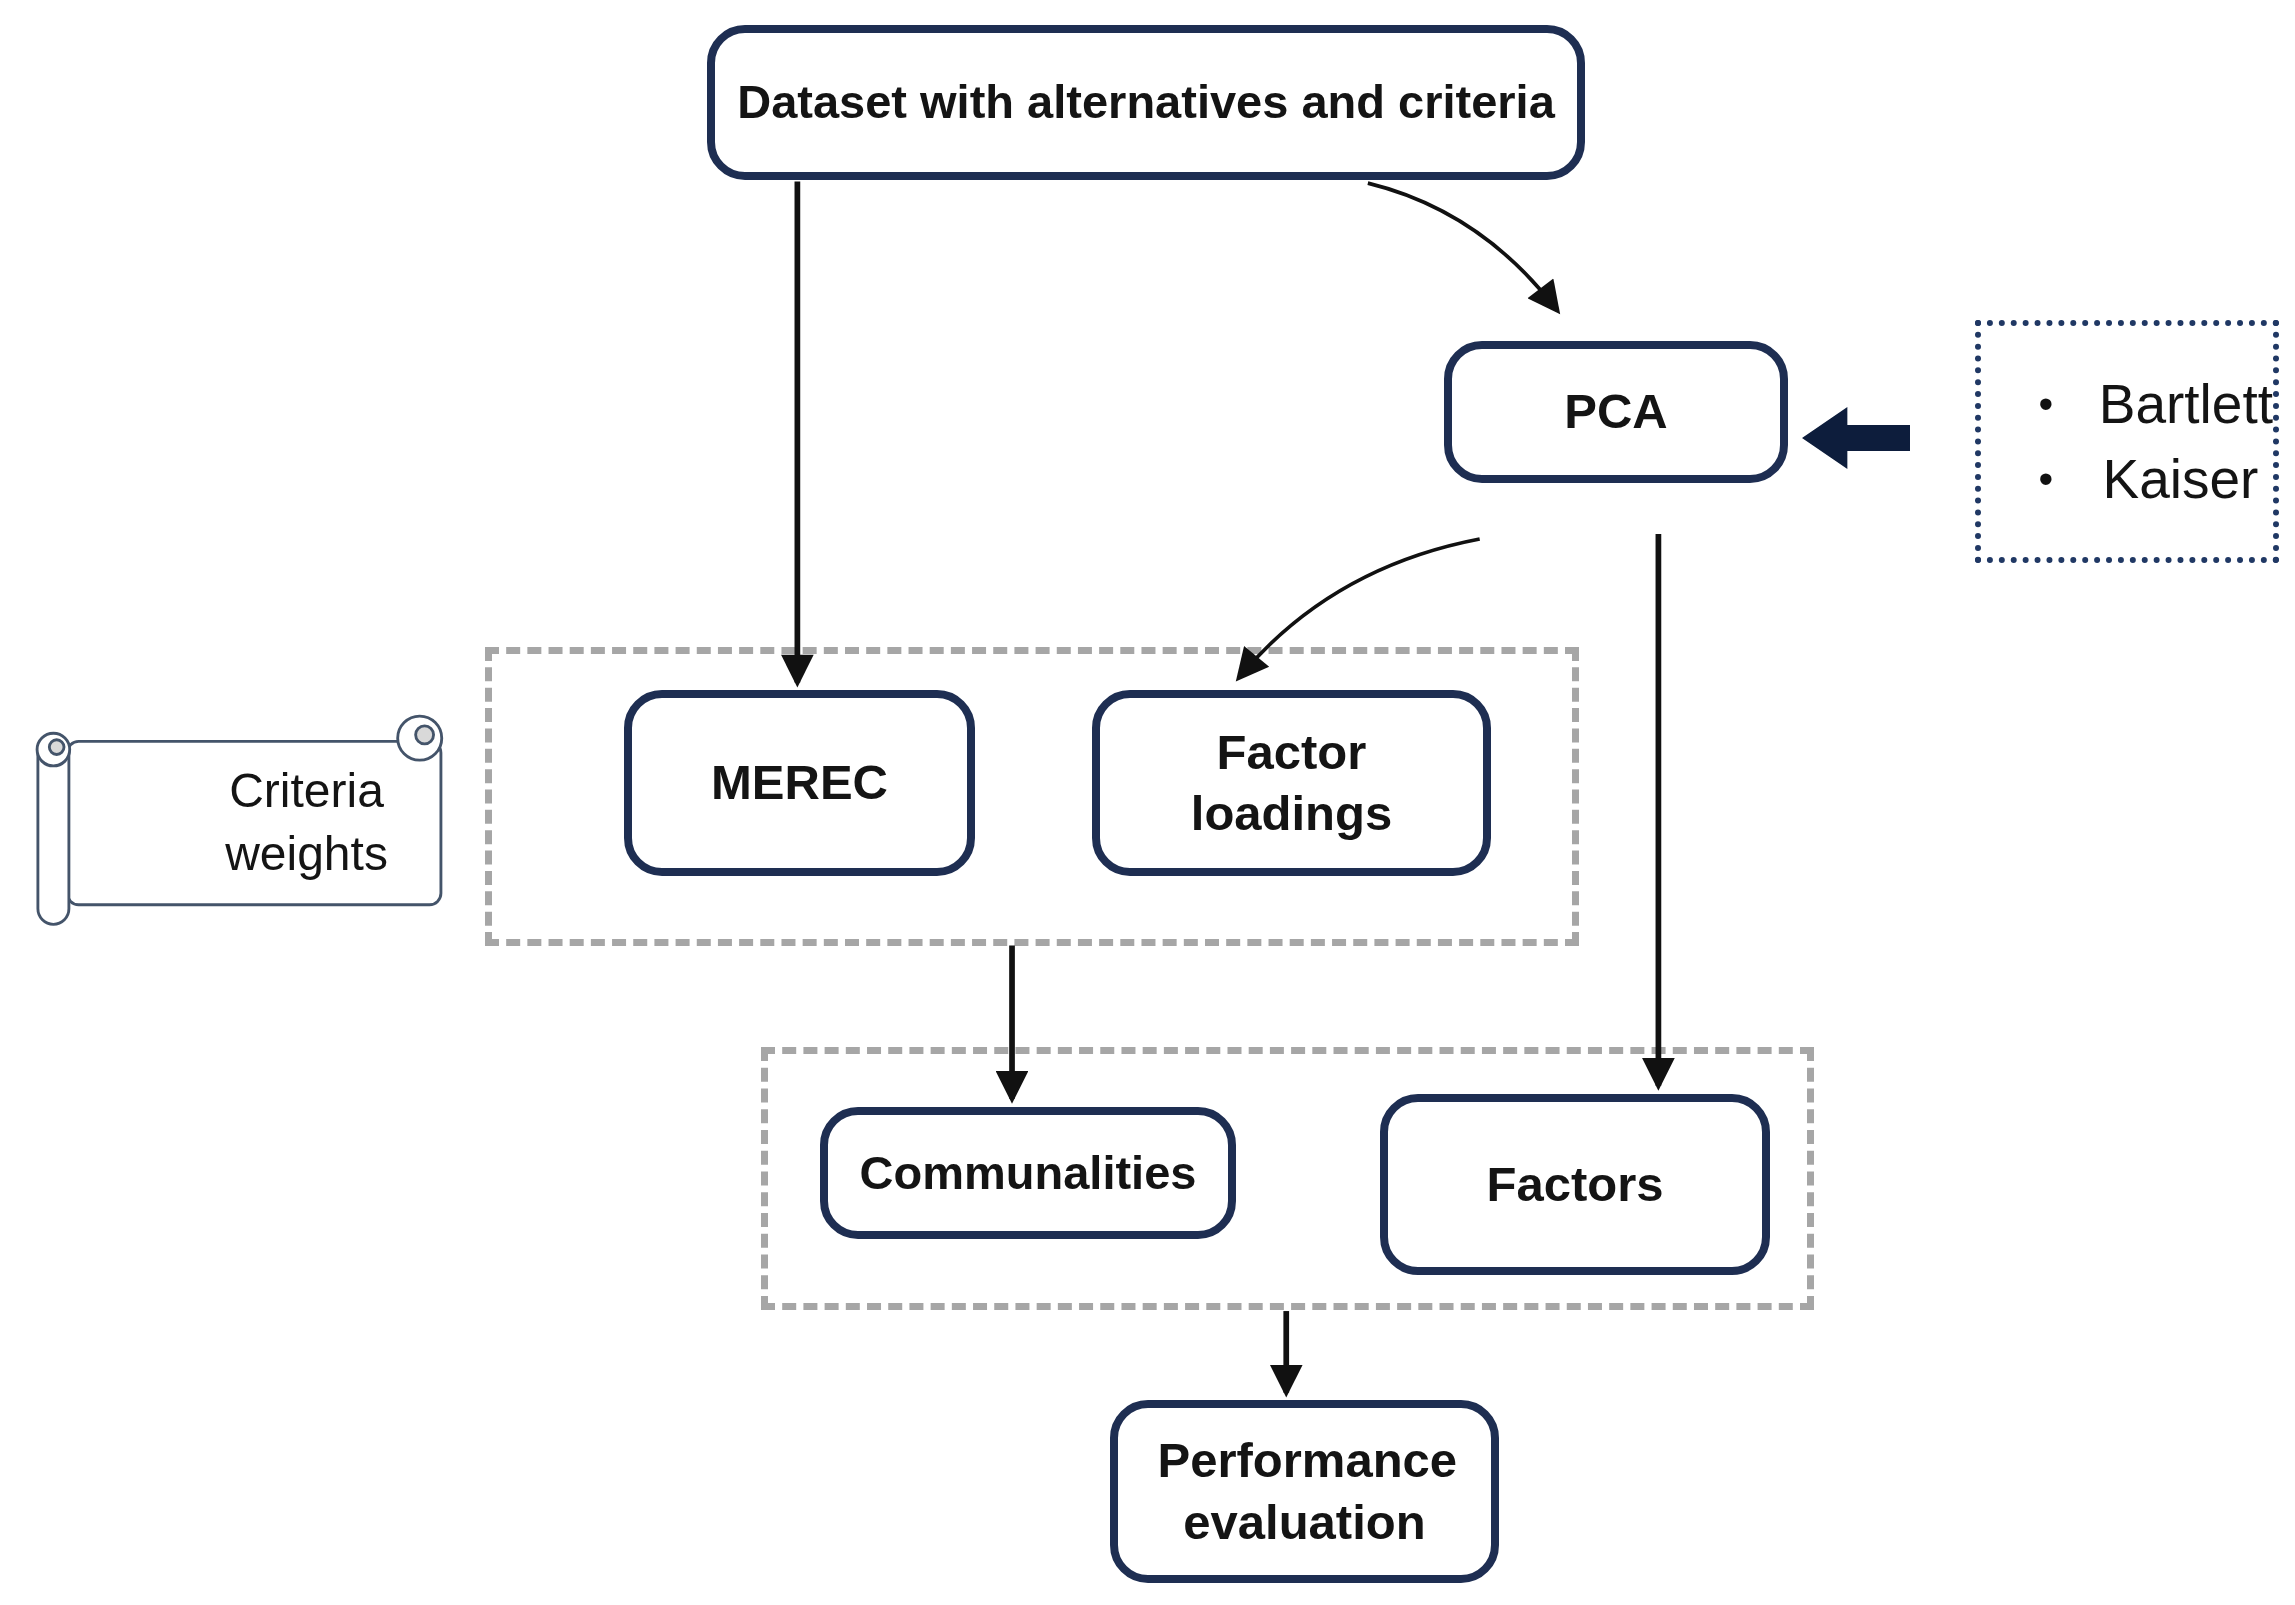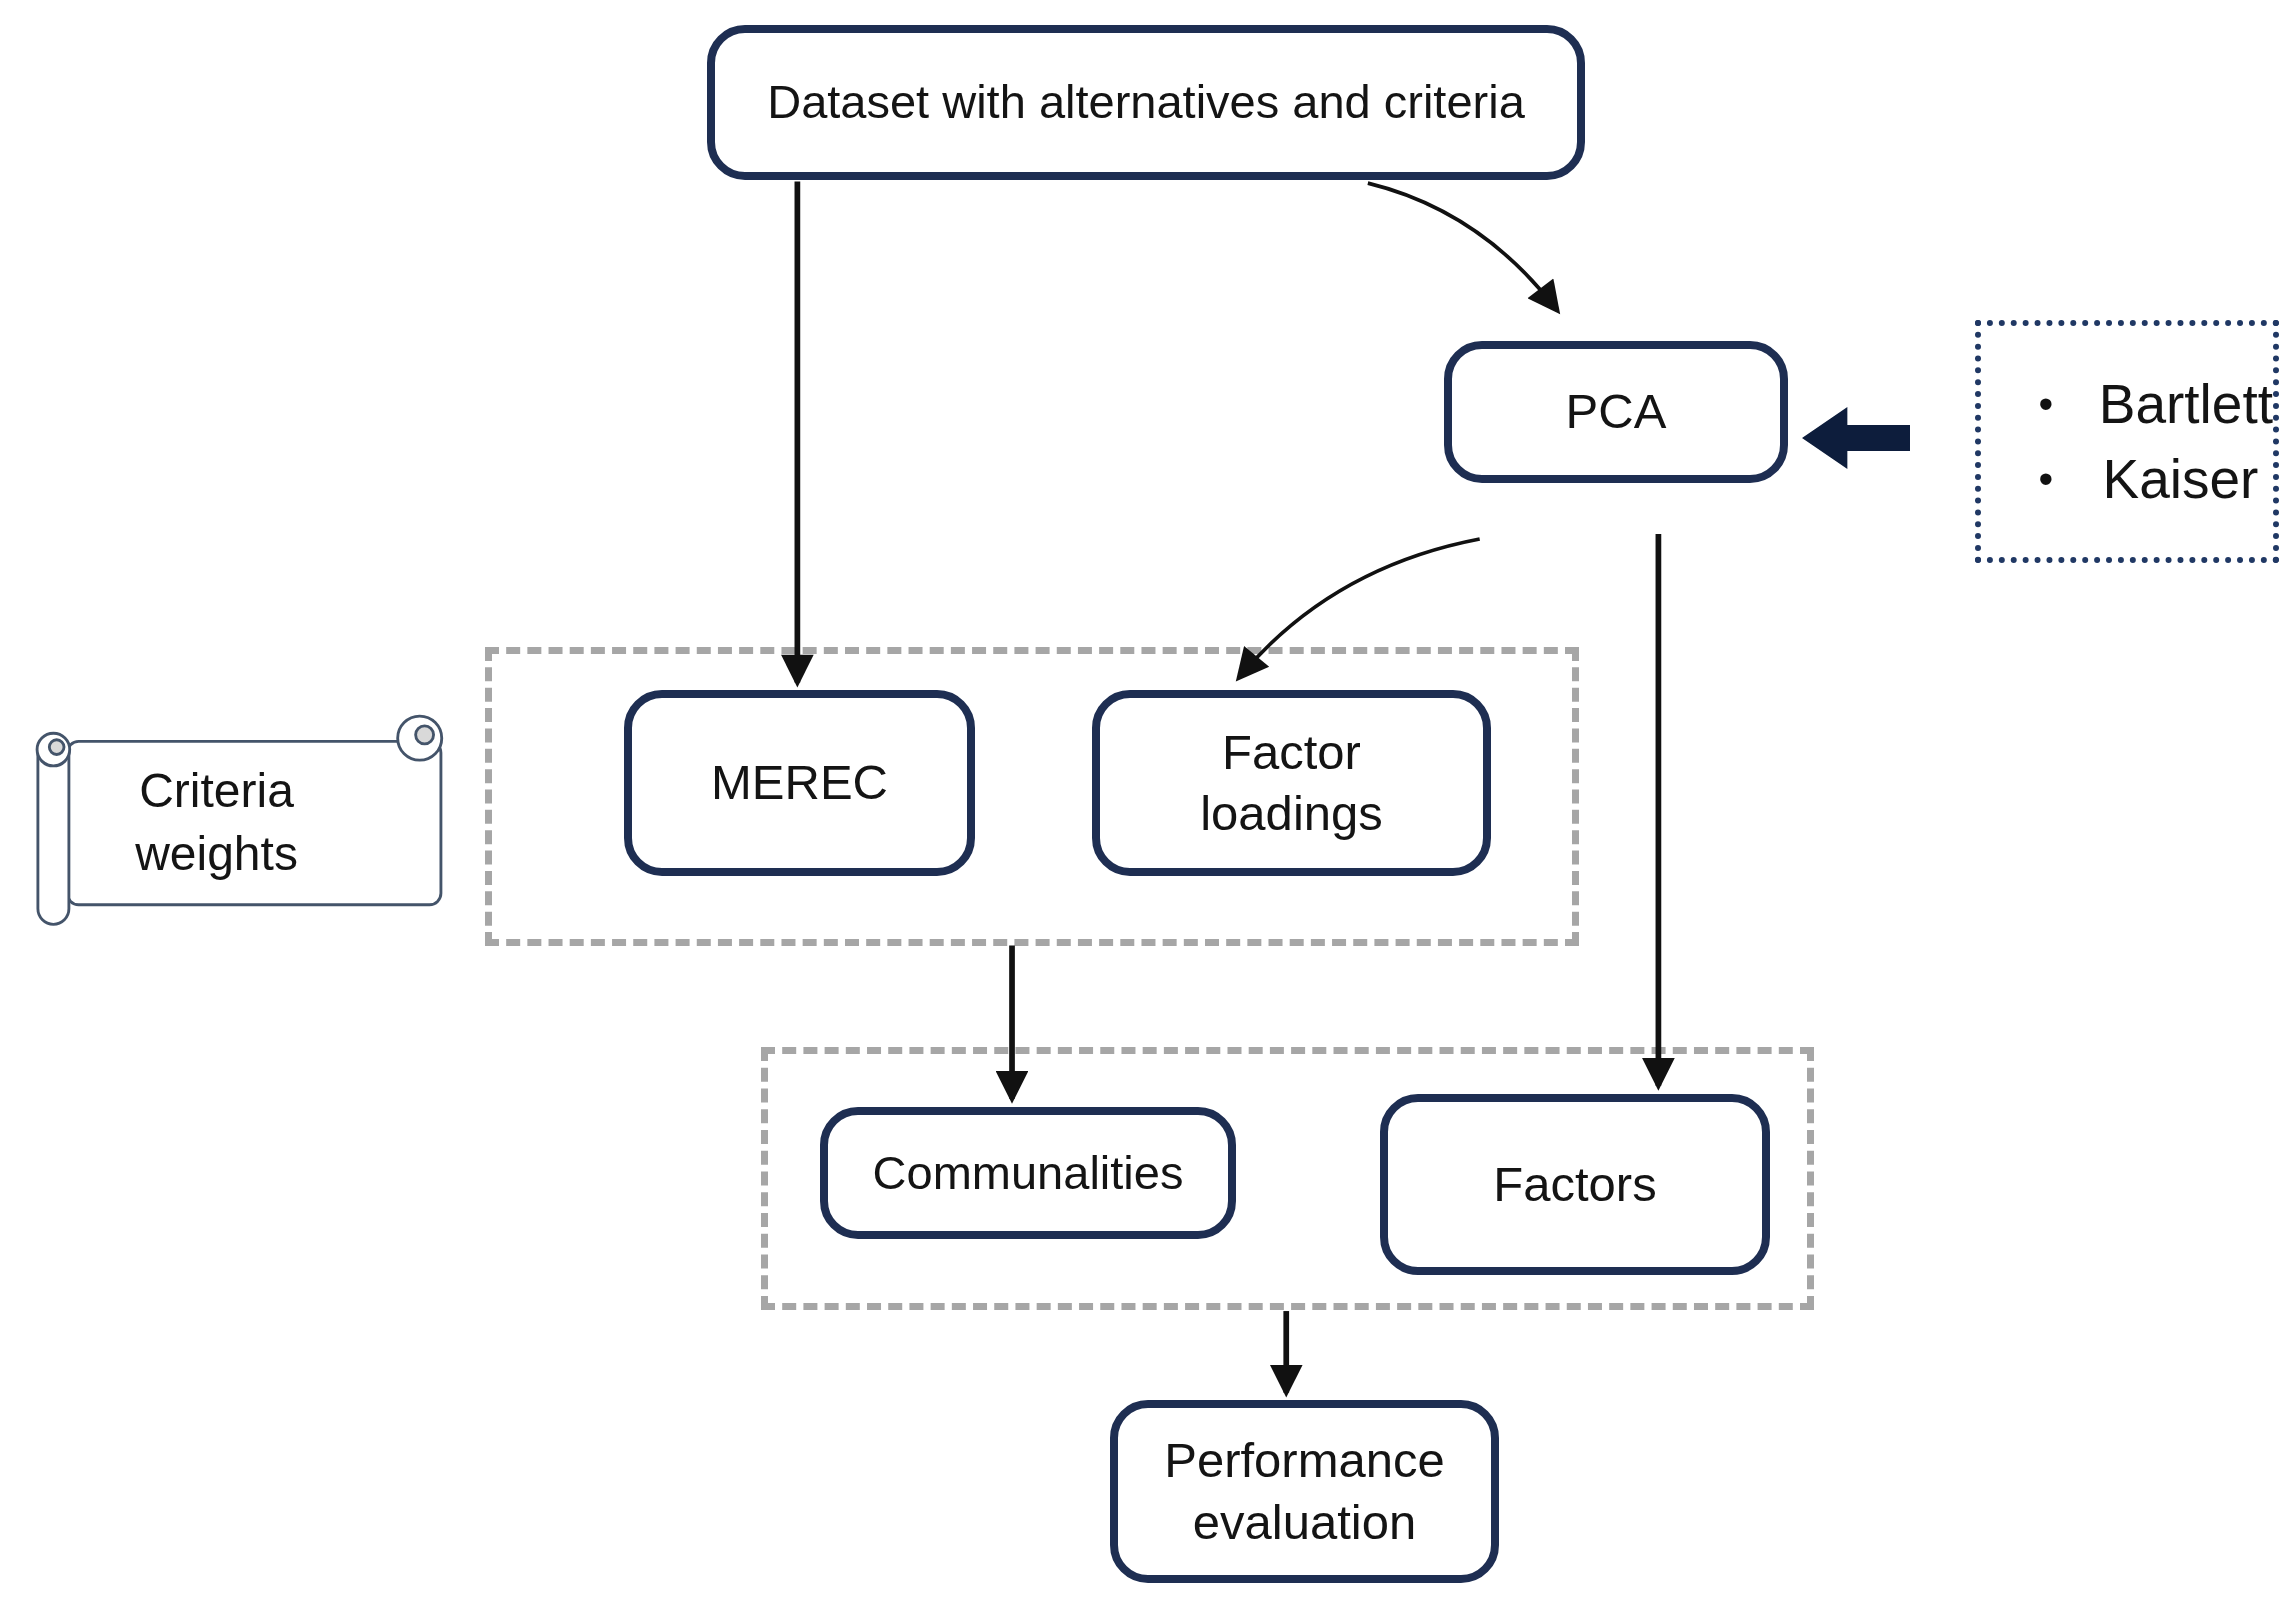--- a/index.html
+++ b/index.html
@@ -4,21 +4,21 @@
 <style>
   html,body{margin:0;padding:0;background:#ffffff;}
   body{width:2295px;height:1606px;font-family:"Liberation Sans",sans-serif;}
   .canvas{position:relative;width:2295px;height:1606px;background:#ffffff;overflow:hidden;}
 
   
   .node{
     position:absolute;box-sizing:border-box;background:#ffffff;
     border:8.2px solid #1e2e52;border-radius:38px;
     display:flex;align-items:center;justify-content:center;
-    text-align:center;color:#141414;font-size:49px;line-height:1.25;
+    text-align:center;color:#141414;font-size:49px;line-height:1.25;font-weight:bold;
   }
   .node .lbl{display:block;}
   .nowrap{white-space:nowrap;font-size:47px;}
 
   
   .group{
     position:absolute;box-sizing:border-box;
     border:7.3px dashed #a6a6a6;background:transparent;
   }
 
@@ -36,21 +36,21 @@
   
   .block-arrow{
     position:absolute;background:#0d1d3c;
     clip-path:polygon(0 50%,42% 0,42% 29%,100% 29%,100% 71%,42% 71%,42% 100%);
   }
 
   
   .scroll{position:absolute;}
   .scroll svg{position:absolute;left:0;top:0;width:100%;height:100%;}
   .scroll-label{
-    position:absolute;display:flex;align-items:center;justify-content:flex-start;
+    position:absolute;display:flex;align-items:center;justify-content:flex-end;
     text-align:center;color:#141414;font-size:48px;line-height:1.3;
   }
 
   
   svg.overlay{position:absolute;left:0;top:0;pointer-events:none;}
 </style>
 </head>
 <body>
 
 <div class="canvas">

